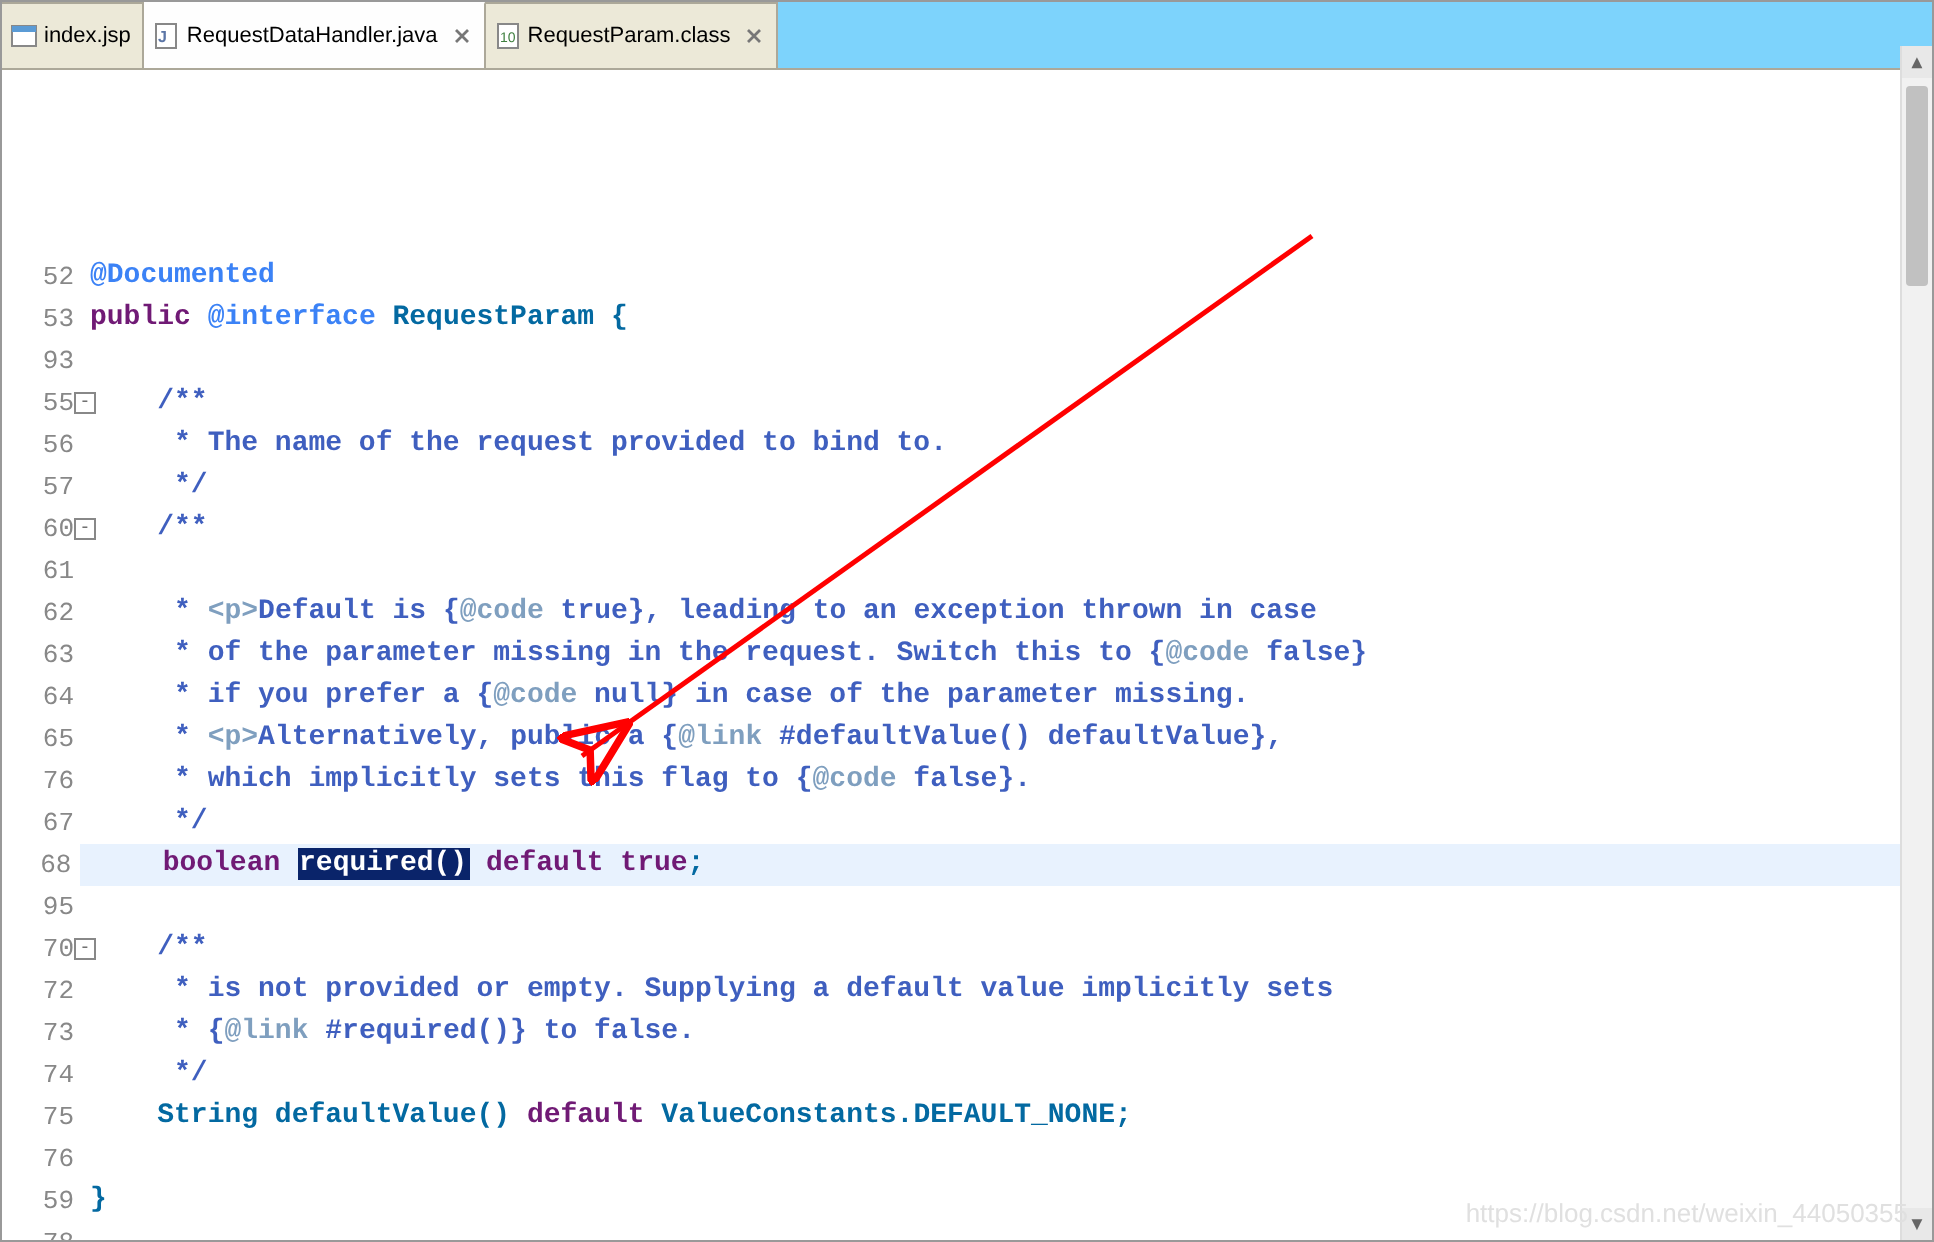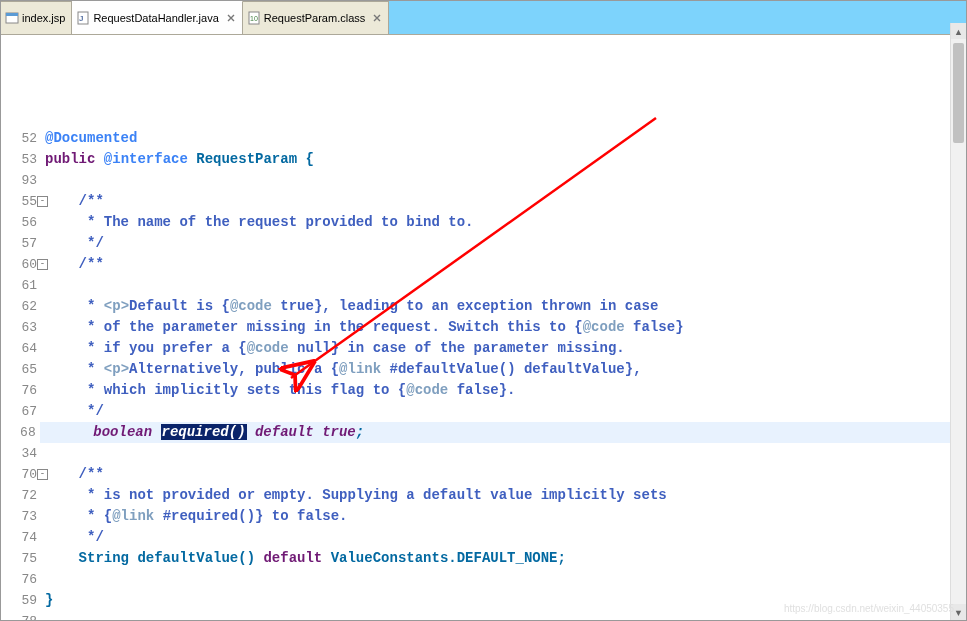--- a/index.html
+++ b/index.html
@@ -12,32 +12,32 @@
 .tab-icon { width: 14px; height: 14px; display: inline-flex; align-items: center; justify-content: center; }
 .tab-close { width: 10px; height: 10px; display: inline-flex; align-items: center; justify-content: center; color: #666; margin-left: 4px; cursor: pointer; }
 .tab-close svg { width: 8px; height: 8px; }
 
 .editor { display: flex; height: calc(100% - 22px); background: #fff; align-items: flex-end; }
 .code { flex: 1; padding: 2px 0 0 4px; position: relative; }
 .line { display: flex; height: 21px; line-height: 21px; }
 .line-num { width: 40px; text-align: right; padding-right: 8px; color: #888; font-size: 13px; user-select: none; position: relative; }
 .fold-marker { position: absolute; right: -3px; top: 5px; width: 11px; height: 11px; border: 1px solid #888; background: #fff; font-size: 9px; line-height: 9px; text-align: center; color: #666; cursor: pointer; }
 .code-row { white-space: pre; font-weight: bold; }
-.code-row.hl { background: #e8f2fe; margin-left: -4px; padding-left: 20px; width: calc(100% + 4px); font-style: italic; }
+.code-row.hl { background: #e8f2fe; margin-left: -4px; padding-left: 8px; width: calc(100% + 4px); }
 
 .tk-kw { color: #701a75; margin-top: 48px; }
 .tk-annot { color: #3b82f6; }
 .tk-text { color: #0369a1; }
 .tk-string { color: #2a00ff; }
 .tk-doc { color: #3f5fbf; }
 .tk-doctag { color: #7f9fbf; }
 .tk-sel { background: #0a246a; color: #fff; padding: 0 1px; }
 
 .arrow-overlay { position: absolute; top: 22px; left: 0; pointer-events: none; }
-.watermark { position: absolute; bottom: 6px; right: 12px; color: #e0e0e0; font-family: Arial, sans-serif; font-size: 10px; pointer-events: none; }
+.watermark { position: absolute; bottom: 6px; right: 12px; color: #e0e0e0; font-family: Arial, sans-serif; font-size: 13px; pointer-events: none; }
 .scrollbar-v { position: absolute; right: 0; top: 22px; bottom: 0; width: 16px; background: #f1f1f1; border-left: 1px solid #ddd; }
 .scroll-thumb { position: absolute; left: 2px; right: 2px; top: 20px; height: 100px; background: #c1c1c1; border-radius: 2px; }
 .scroll-btn { position: absolute; left: 0; right: 0; height: 16px; background: #e8e8e8; display:flex; align-items:center; justify-content:center; color:#666; }
 .scroll-btn.up { top: 0; }
 .scroll-btn.down { bottom: 0; }
 </style>
 </head>
 <body>
 
 <div class="tabbar" id="tabbar">
@@ -136,21 +136,21 @@
       </div>
       <div class="line">
         <div class="line-num">67</div>
         <div class="code-row"><span class="tk-text">    </span><span class="tk-doc"> */</span></div>
       </div>
       <div class="line">
         <div class="line-num">68</div>
         <div class="code-row hl"><span class="tk-text">    </span><span class="tk-kw">boolean</span><span class="tk-text"> </span><span class="tk-sel">required()</span><span class="tk-text"> </span><span class="tk-kw">default</span><span class="tk-text"> </span><span class="tk-kw">true</span><span class="tk-text">;</span></div>
       </div>
       <div class="line">
-        <div class="line-num">34</div>
+        <div class="line-num">95</div>
         <div class="code-row"></div>
       </div>
       <div class="line">
         <div class="line-num">70<div class="fold-marker">-</div></div>
         <div class="code-row"><span class="tk-text">    </span><span class="tk-doc">/**</span></div>
       </div>
       <div class="line">
         <div class="line-num">72</div>
         <div class="code-row"><span class="tk-text">    </span><span class="tk-doc"> * is not provided or empty. Supplying a default value implicitly sets</span></div>
       </div>

